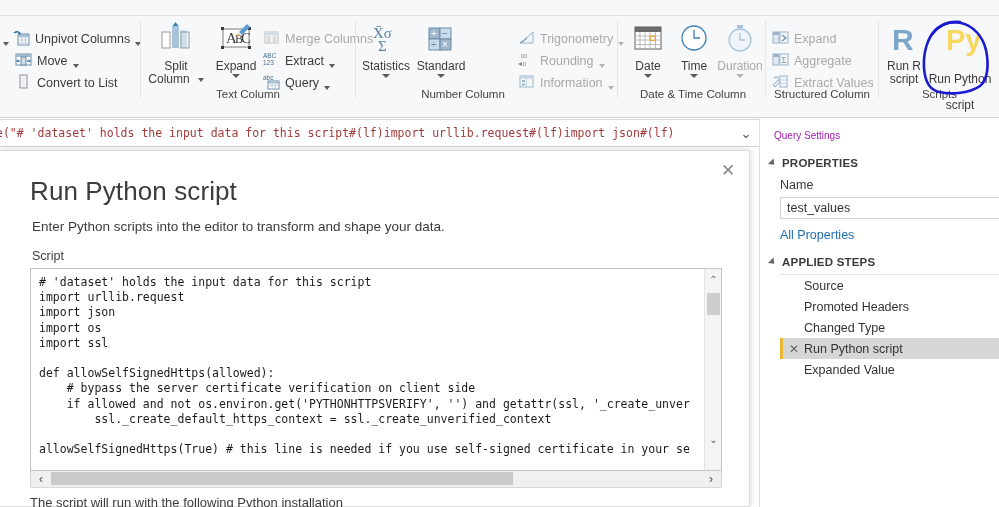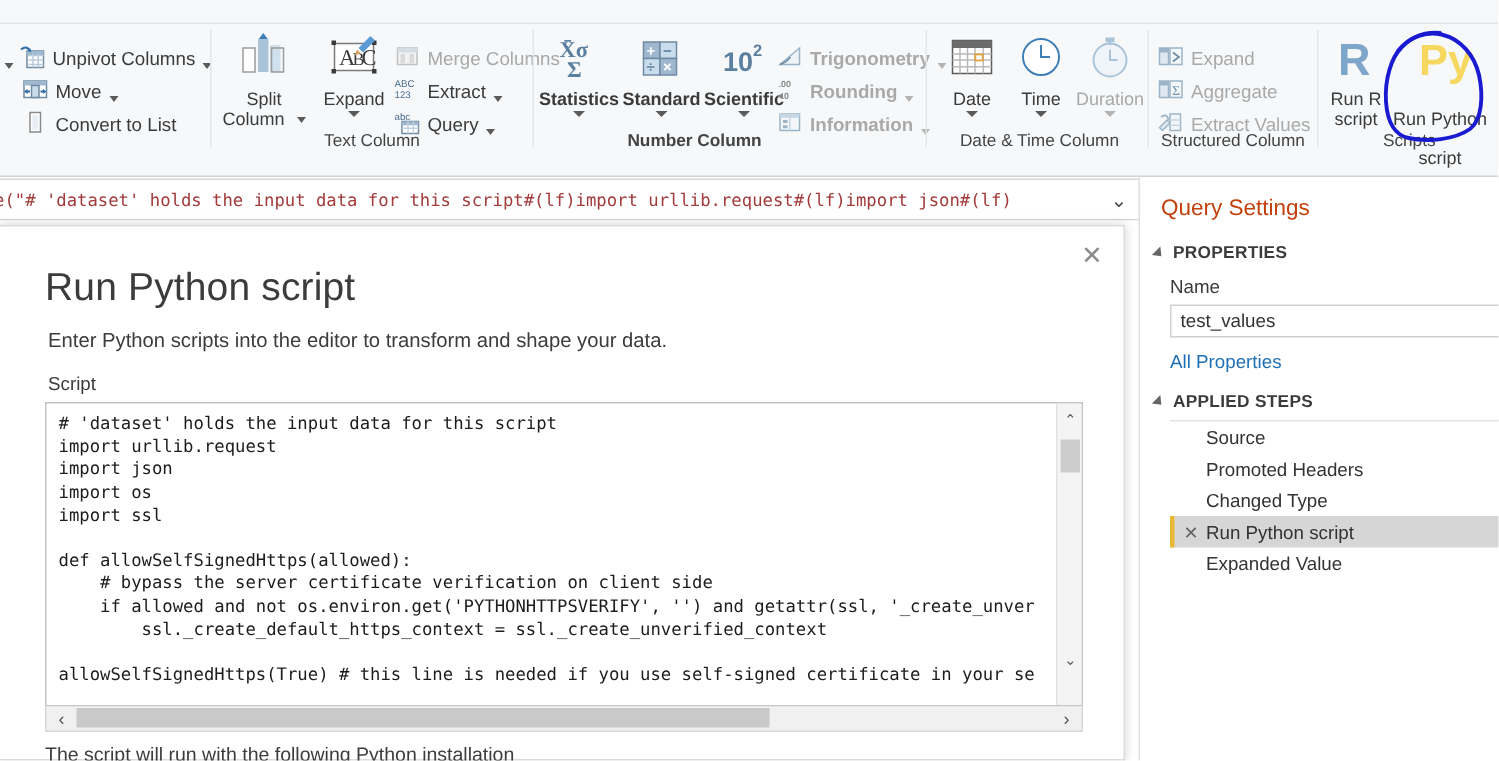--- a/index.html
+++ b/index.html
@@ -80,21 +80,21 @@
     position: absolute; left: 0; top: 147px; width: 758px; height: 360px;
     background: #ffffff;
   }
 
   
   .qpanel {
     position: absolute; right: 0; top: 118px; width: 240px; height: 389px;
     background: #ffffff; border-left: 1px solid #e0e0e0;
     padding: 12px 0 0 0;
   }
-  .qtitle { font-size: 15px; color: #c2410c; padding: 0 0 10px 14px; font-weight: 400; }
+  .qtitle { font-size: 10px; color: #a21caf; padding: 0 0 10px 14px; font-weight: 400; }
   .sect { display: flex; align-items: center; padding: 6px 0 6px 10px; }
   .sect .tri { width: 0; height: 0; margin-right: 7px;
      border-left: 5px solid #666; border-top: 4px solid transparent;
      border-bottom: 4px solid transparent; transform: rotate(45deg); }
   .sect .stext { font-size: 11.5px; font-weight: bold; color: #3b3b3b; letter-spacing: .2px; }
   .fieldlbl { padding: 3px 0 3px 20px; font-size: 12.5px; color: #3a3a3a; }
   .namebox {
     margin: 2px 0 0 20px; height: 22px; width: 230px;
     border: 1px solid #cfcfcf; background: #fff;
     display: flex; align-items: center; padding-left: 6px;
@@ -307,21 +307,21 @@
         </span>
         <span>Query</span>
         <span class="caret"></span>
       </div>
 
       <div class="rgroup-label">Text Column</div>
     </div>
 
     <div class="rsep" style="left:355px;"></div>
 
-    <div class="rgroup" style="left:357px; width:212px;font-weight:bold;">
+    <div class="rgroup" style="left:357px; width:212px;">
       <div class="bigbtn" style="left:0px;">
         <span class="glyph">
           <svg width="40" height="34" viewBox="0 0 40 34">
             <text x="7" y="16" font-family="Liberation Serif, serif" font-size="15" fill="#5b7f9e">X̄σ</text>
             <text x="12" y="29" font-family="Liberation Serif, serif" font-size="15" fill="#5b7f9e">Σ</text>
           </svg>
         </span>
         <span class="lbl">Statistics</span>
         <span class="bigcaret"></span>
       </div>
@@ -336,30 +336,20 @@
             <text x="10" y="15" font-size="10" fill="#ffffff" font-family="Liberation Sans, sans-serif">+</text>
             <text x="21" y="15" font-size="10" fill="#5b7f9e" font-family="Liberation Sans, sans-serif">−</text>
             <text x="10" y="26" font-size="10" fill="#5b7f9e" font-family="Liberation Sans, sans-serif">÷</text>
             <text x="21" y="26" font-size="10" fill="#ffffff" font-family="Liberation Sans, sans-serif">×</text>
           </svg>
         </span>
         <span class="lbl">Standard</span>
         <span class="bigcaret"></span>
       </div>
 
-      <div class="bigbtn" style="left:110px;">
-        <span class="glyph">
-          <svg width="40" height="34" viewBox="0 0 40 34">
-            <text x="6" y="25" font-family="Liberation Sans, sans-serif" font-size="18" fill="#5b7f9e">10</text>
-            <text x="26" y="15" font-family="Liberation Sans, sans-serif" font-size="11" fill="#5b7f9e">2</text>
-          </svg>
-        </span>
-        <span class="lbl">Scientific</span>
-        <span class="bigcaret"></span>
-      </div>
 
       <div class="smallbtn dim" style="left:158px; top:8px;">
         <span class="ic">
           <svg width="17" height="17" viewBox="0 0 17 17">
             <path d="M2 14 h13 v-11 z" fill="#eef3f7" stroke="#9bb4c8"></path>
             <path d="M2 14 q5 -2 7 -5" stroke="#6f8ba3" fill="none"></path>
           </svg>
         </span>
         <span>Trigonometry</span>
         <span class="caret"></span>

